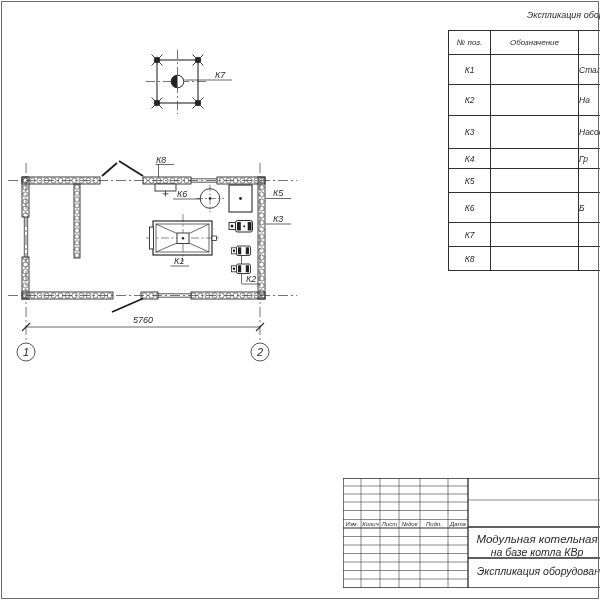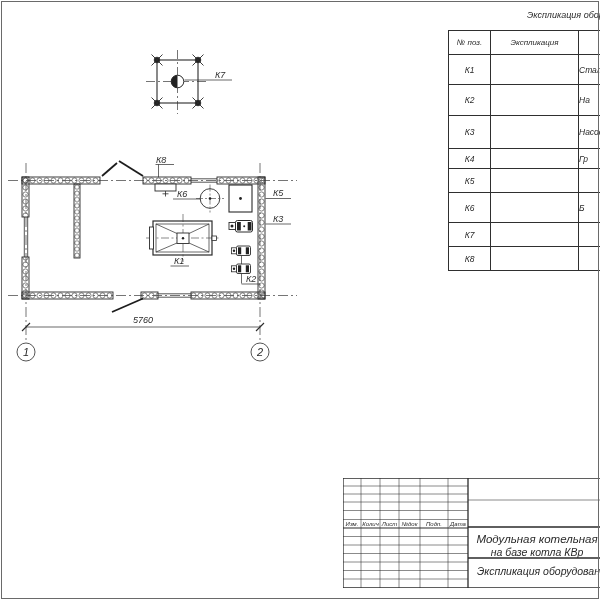--- a/index.html
+++ b/index.html
@@ -227,21 +227,21 @@
 
   <table class="equip">
     <colgroup>
         <col style="width:42px">
         <col style="width:88px">
         <col style="width:100px">
       </colgroup>
     <tbody>
         <tr class="hdr r-h">
       <td>№ поз.</td>
-      <td>Экспликация</td>
+      <td>Обозначение</td>
       <td></td>
     </tr>
     <tr class="r-1">
       <td>К1</td>
       <td></td>
       <td class="frag p5">Стал</td>
     </tr>
     <tr class="r-2">
       <td>К2</td>
       <td></td>

